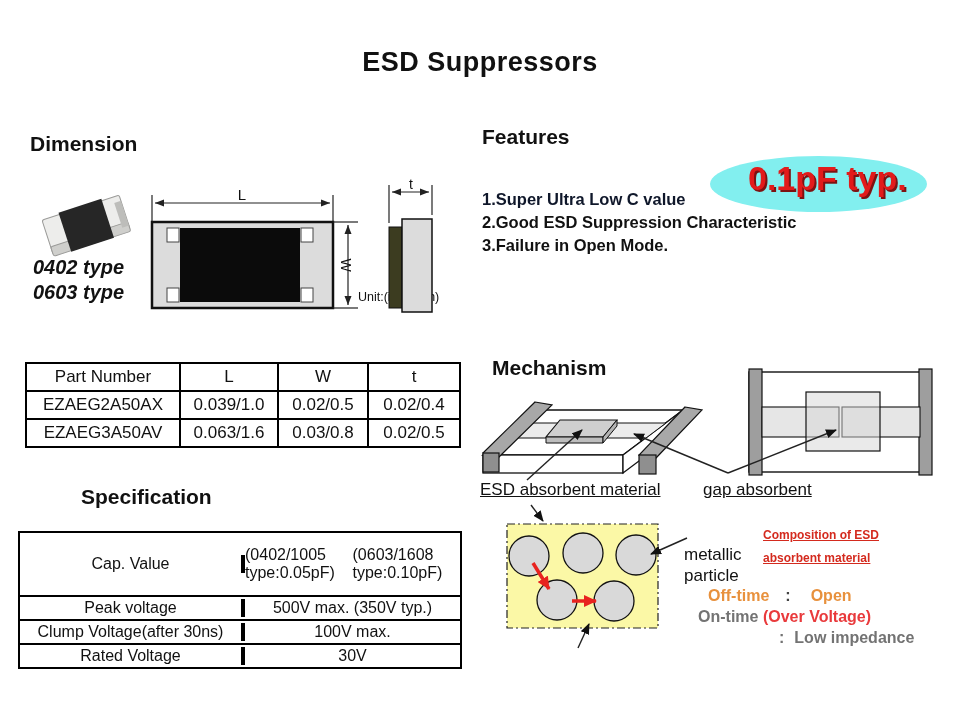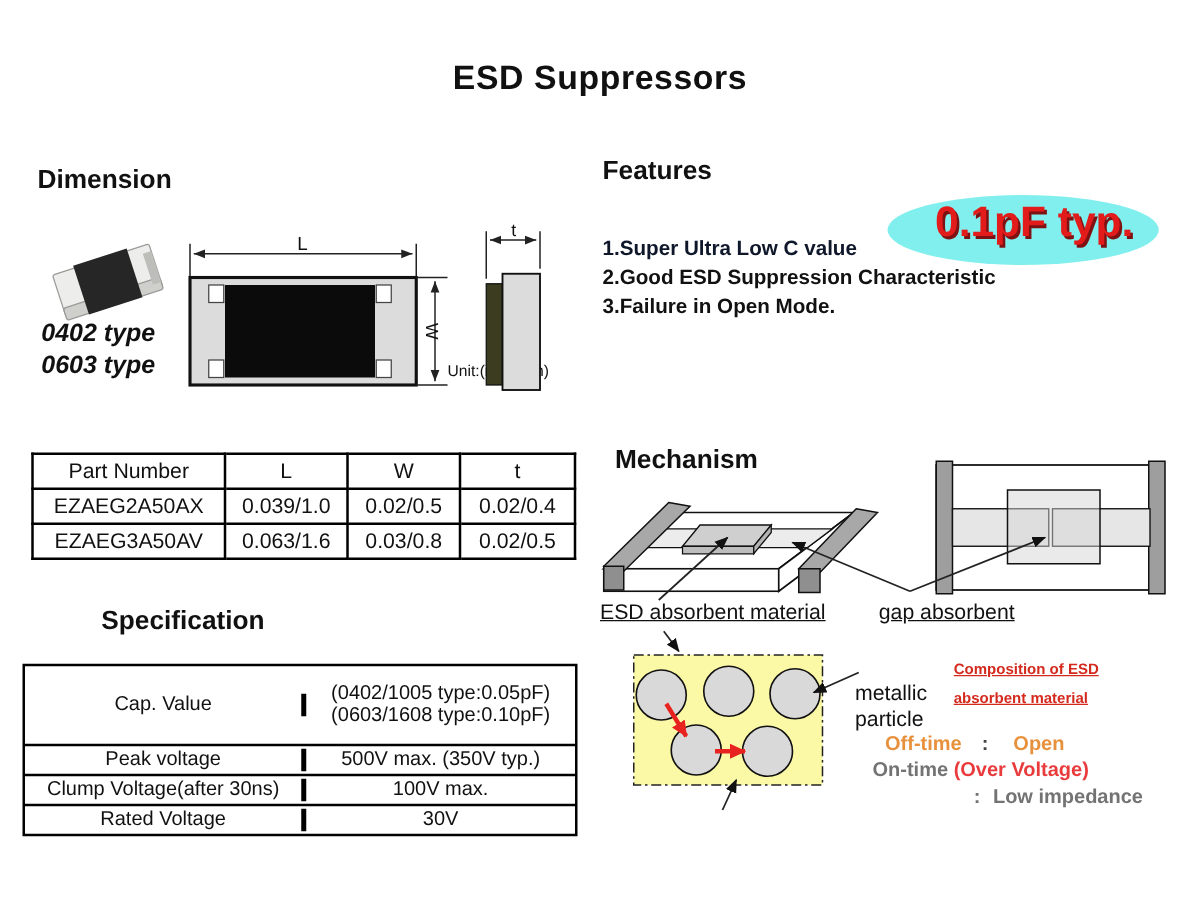--- a/index.html
+++ b/index.html
@@ -16,21 +16,21 @@
   #type1{top:256px;} #type2{top:281px;}
 
   table.parts{position:absolute;left:25px;top:362px;border-collapse:collapse;font-size:17px;}
   table.parts th,table.parts td{border:2.5px solid #000;font-weight:400;text-align:center;padding:0;height:26px;}
   .c0{width:152px;} .c1{width:96px;} .c2{width:88px;} .c3{width:90px;}
 
   .spec{left:18px;top:531px;width:444px;border:2px solid #000;font-size:16px;box-sizing:border-box;}
   .srow{display:flex;align-items:center;}
   .srow.bt{border-top:2px solid #000;}
   .slabel{width:221px;border-right:4px solid #000;display:flex;align-items:center;justify-content:center;text-align:center;}
-  .svalue{flex:1;display:flex;flex-direction:column;align-items:center;justify-content:center;}
+  .svalue{flex:1;display:flex;align-items:center;justify-content:center;}
   .r1{height:62px;} .rn{height:22px;}
 
   .feat{left:482px;font-size:16.5px;font-weight:bold;white-space:nowrap;}
   #f1{top:190px;color:#0f172a;} #f2{top:213px;} #f3{top:236px;}
   .ellipse{left:710px;top:156px;width:217px;height:56px;background:#82efef;border-radius:50%;}
   .callout{left:748px;top:159px;font-size:34px;font-weight:bold;color:#e21b1b;white-space:nowrap;
            text-shadow:2px 2px 0 #7e1212;}
 
   .mlabel{font-size:17px;text-decoration:underline;white-space:nowrap;}
   #ml-abs{left:480px;top:480px;} #ml-gap{left:703px;top:480px;}

